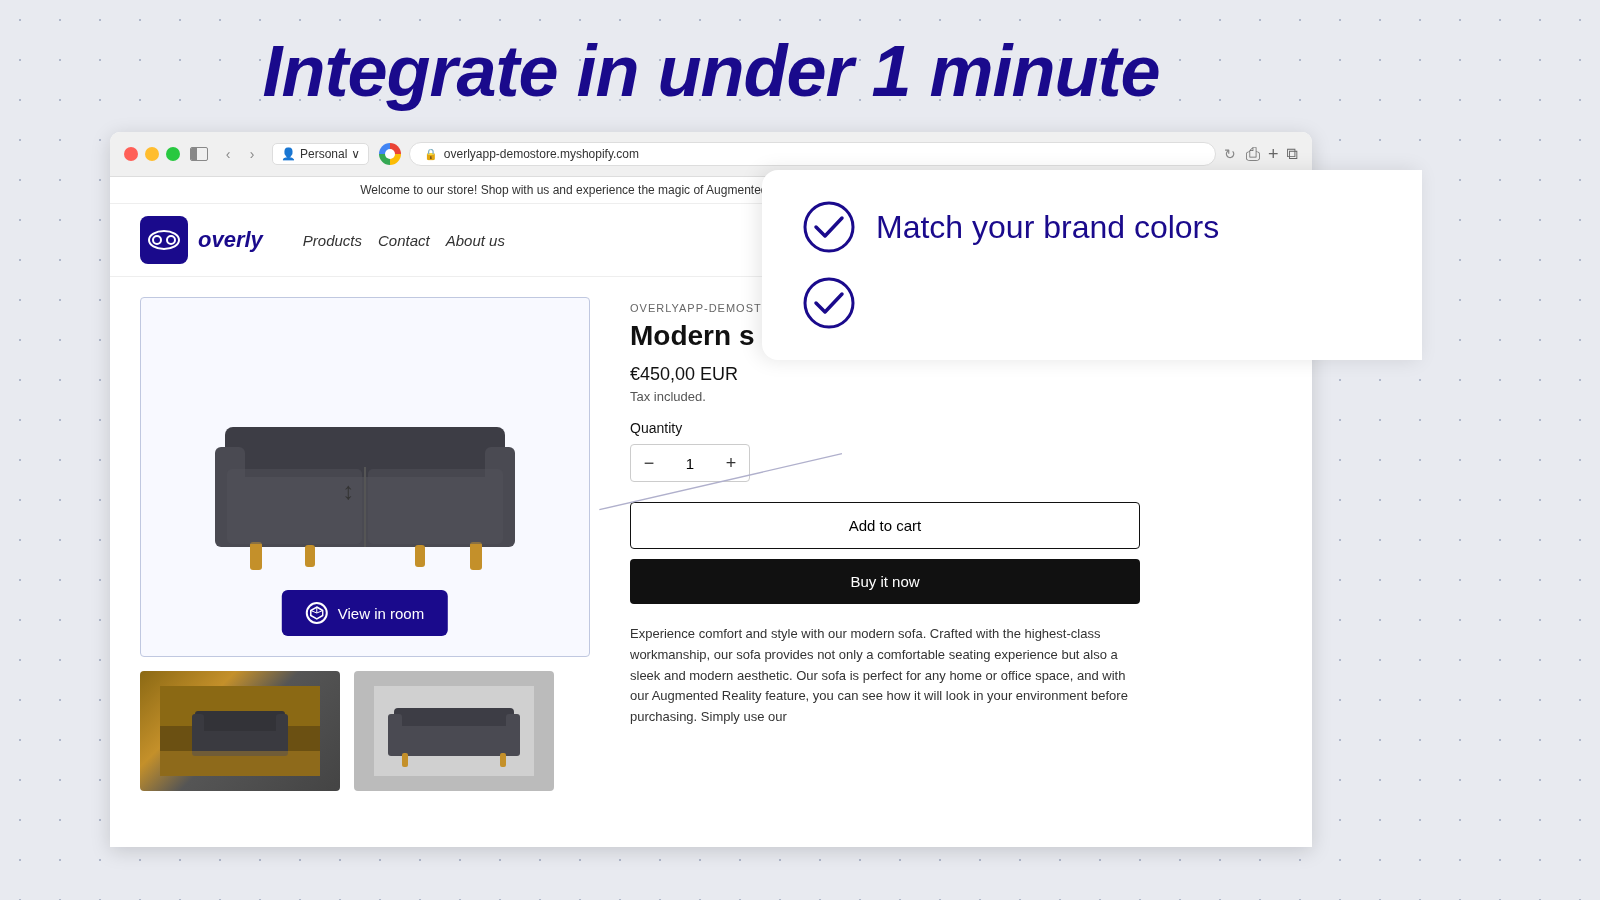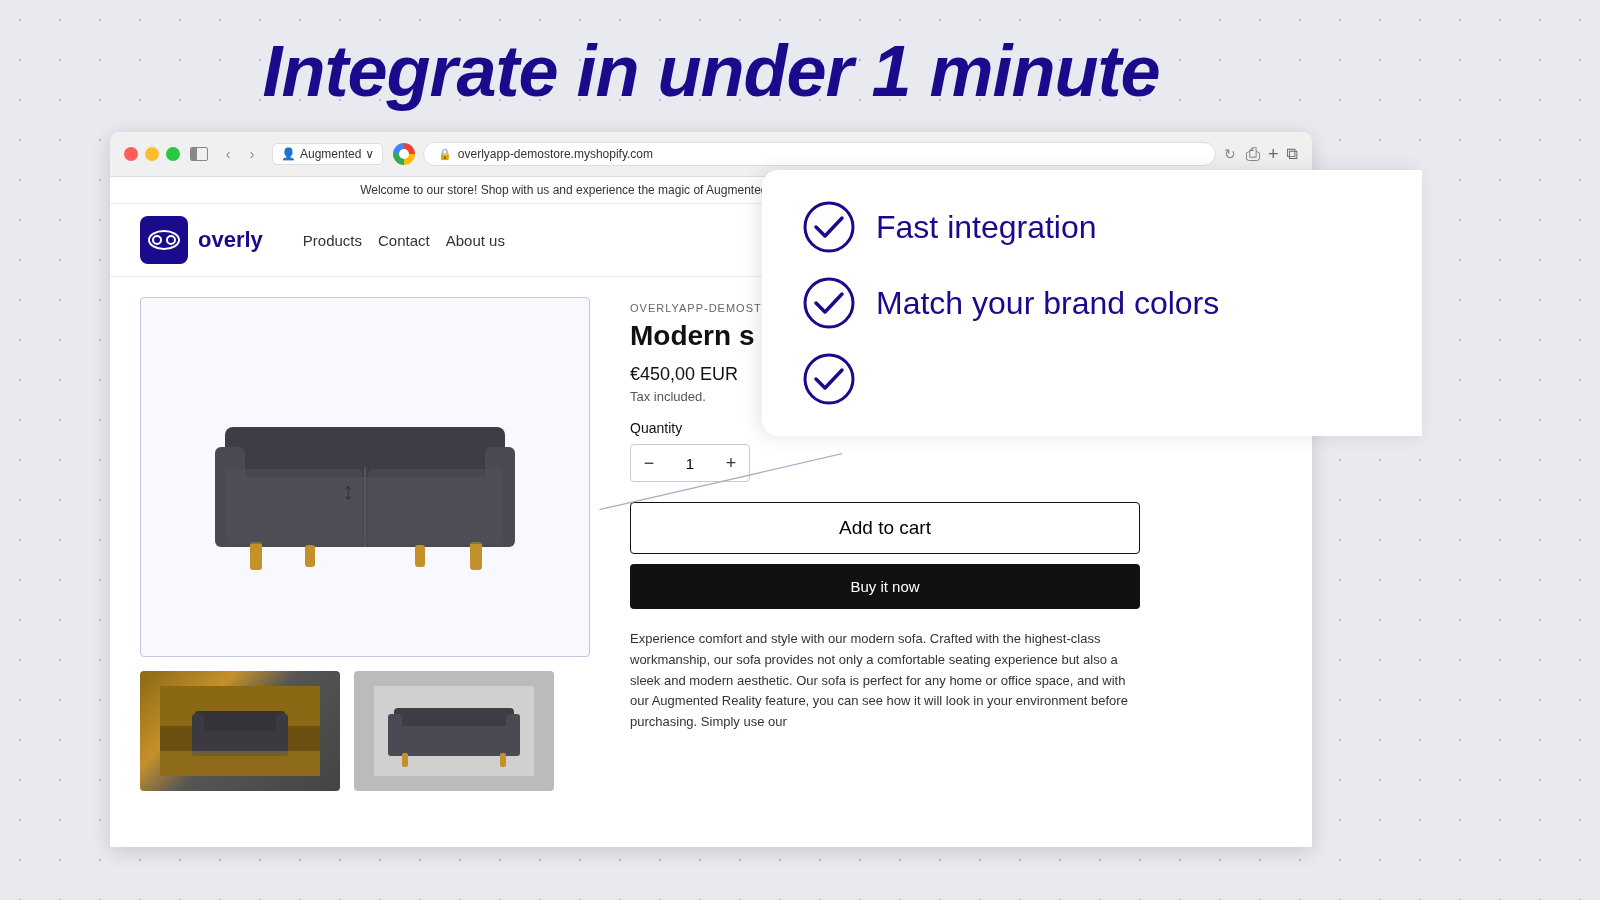--- a/index.html
+++ b/index.html
@@ -183,20 +183,21 @@
       border-bottom: 1px solid #eee;
       background: #fff;
     }
 
     .store-nav {
       display: flex;
       align-items: center;
       padding: 12px 30px;
       border-bottom: 1px solid #eee;
       gap: 0;
+      font-style: italic;
     }
 
     .store-logo {
       display: flex;
       align-items: center;
       gap: 10px;
       margin-right: 40px;
     }
 
     .logo-icon {
@@ -393,21 +394,21 @@
       flex: 1;
       text-align: center;
       font-size: 15px;
     }
 
     .btn-add-to-cart {
       width: 510px;
       padding: 14px;
       border: 1.5px solid #111;
       background: white;
-      font-size: 19px;
+      font-size: 15px;
       border-radius: 4px;
       cursor: pointer;
       margin-bottom: 10px;
       font-weight: 500;
     }
 
     .btn-buy-now {
       width: 510px;
       padding: 14px;
       background: #111;
@@ -489,21 +490,21 @@
         <div class="traffic-light tl-yellow"></div>
         <div class="traffic-light tl-green"></div>
       </div>
       <div class="browser-sidebar-icon"></div>
       <div class="nav-arrows">
         <div class="nav-arrow">‹</div>
         <div class="nav-arrow">›</div>
       </div>
       <div class="profile-pill">
         <span>👤</span>
-        <span>Augmented</span>
+        <span>Personal</span>
         <span>∨</span>
       </div>
       <div class="address-bar-container">
         <div class="chrome-icon"></div>
         <div class="address-bar">
           <span class="lock-icon">🔒</span>
           <span>overlyapp-demostore.myshopify.com</span>
         </div>
         <span class="reload-icon">↻</span>
       </div>
@@ -557,20 +558,29 @@
               <rect x="100" y="168" width="10" height="22" rx="3" fill="#c4902a"></rect>
               <rect x="210" y="168" width="10" height="22" rx="3" fill="#c4902a"></rect>
               <rect x="265" y="165" width="12" height="28" rx="3" fill="#c4902a"></rect>
 
               <rect x="22" y="92" width="135" height="75" rx="5" fill="#52525a" opacity="0.5"></rect>
               <rect x="163" y="92" width="135" height="75" rx="5" fill="#52525a" opacity="0.5"></rect>
             </svg>
 
             <div class="cursor-icon">↕</div>
 
+            <button class="view-in-room-btn">
+              <div class="ar-icon">
+                <svg width="14" height="14" viewBox="0 0 14 14" fill="none">
+                  <path d="M7 1L13 4.5V9.5L7 13L1 9.5V4.5L7 1Z" stroke="white" stroke-width="1.5" fill="none"></path>
+                  <path d="M7 1V7M7 7L13 4.5M7 7L1 4.5" stroke="white" stroke-width="1"></path>
+                </svg>
+              </div>
+              <span>View in room</span>
+            </button>
           </div>
 
           <div class="thumbnail-row">
             <div class="thumbnail thumb-1">
               <svg width="160" height="90" viewBox="0 0 160 90">
                 <rect width="160" height="90" fill="#8B6914"></rect>
                 <rect x="0" y="40" width="160" height="50" fill="#6b5012"></rect>
 
                 <rect x="40" y="35" width="80" height="35" rx="3" fill="#3a3a40"></rect>
                 <rect x="35" y="25" width="90" height="20" rx="3" fill="#333338"></rect>
@@ -619,27 +629,20 @@
   <svg class="connection-line" viewBox="0 0 300 150" style="position:absolute; top:430px; left:590px; width:280px; height:150px; z-index:5; pointer-events:none;">
     <line x1="10" y1="80" x2="270" y2="20" stroke="#b0b0cc" stroke-width="1.5" stroke-dasharray="none"></line>
   </svg>
 
   <div class="features-panel">
     <div class="feature-item">
       <svg class="check-icon" viewBox="0 0 54 54">
         <circle cx="27" cy="27" r="24" fill="none" stroke="#1a0a8c" stroke-width="3"></circle>
         <polyline points="14,27 23,36 40,18" fill="none" stroke="#1a0a8c" stroke-width="3.5" stroke-linecap="round" stroke-linejoin="round"></polyline>
       </svg>
-      <span class="feature-text">Fast integration</span>
-    </div>
-    <div class="feature-item">
-      <svg class="check-icon" viewBox="0 0 54 54">
-        <circle cx="27" cy="27" r="24" fill="none" stroke="#1a0a8c" stroke-width="3"></circle>
-        <polyline points="14,27 23,36 40,18" fill="none" stroke="#1a0a8c" stroke-width="3.5" stroke-linecap="round" stroke-linejoin="round"></polyline>
-      </svg>
       <span class="feature-text">Match your brand colors</span>
     </div>
     <div class="feature-item">
       <svg class="check-icon" viewBox="0 0 54 54">
         <circle cx="27" cy="27" r="24" fill="none" stroke="#1a0a8c" stroke-width="3"></circle>
         <polyline points="14,27 23,36 40,18" fill="none" stroke="#1a0a8c" stroke-width="3.5" stroke-linecap="round" stroke-linejoin="round"></polyline>
       </svg>
     </div>
   </div>
 

